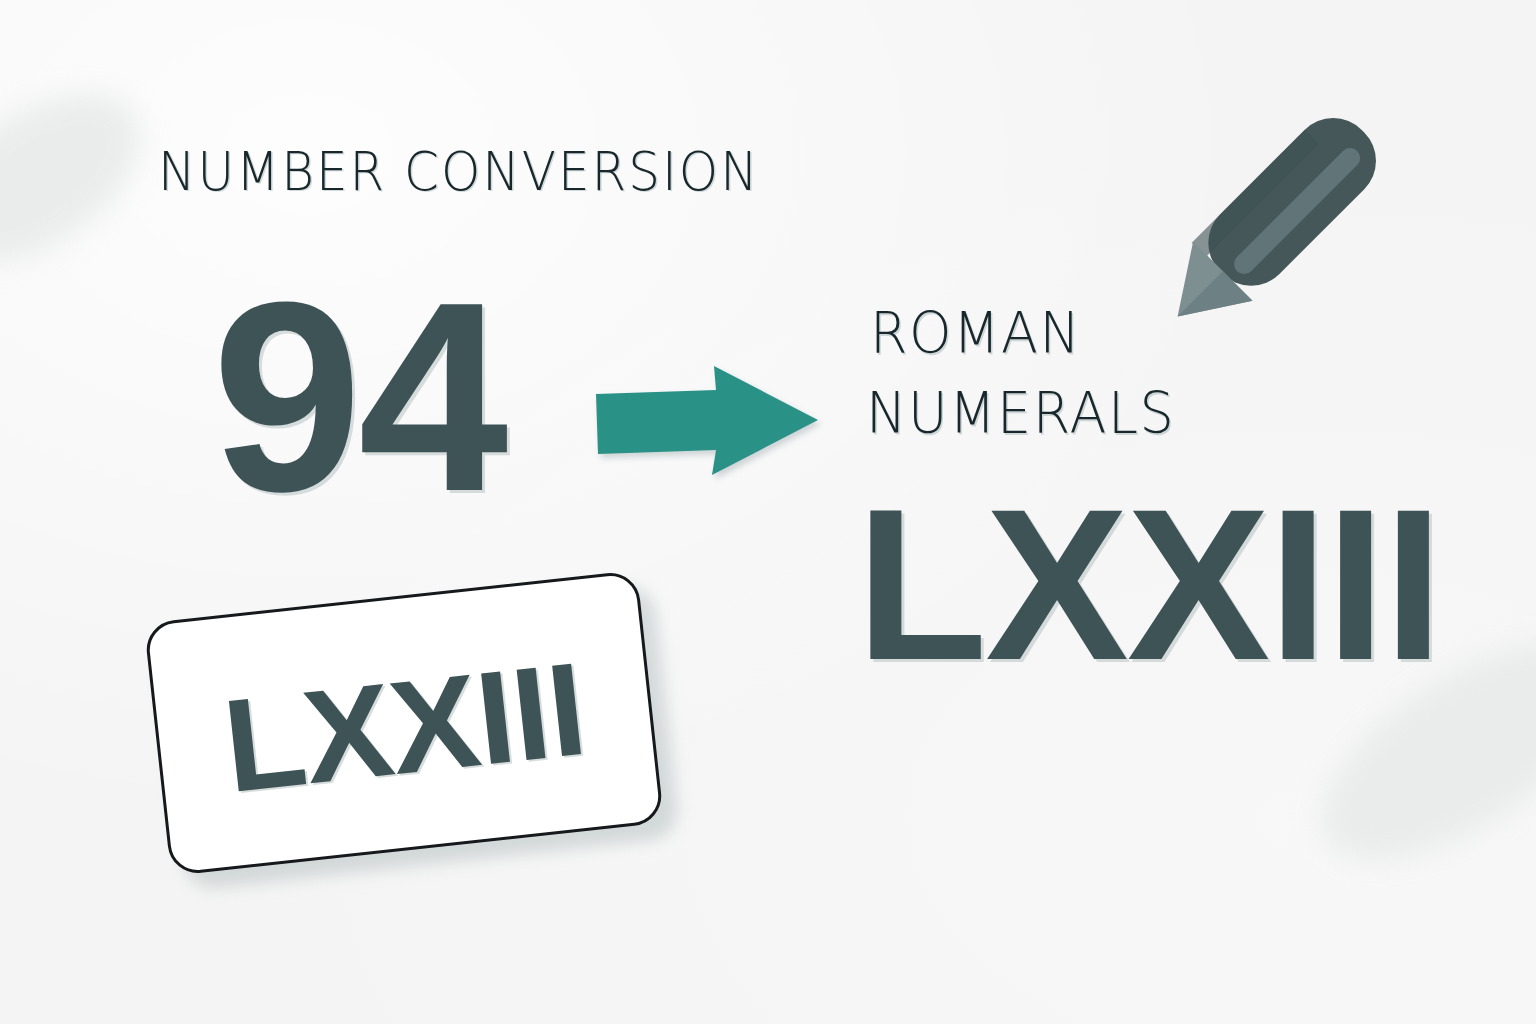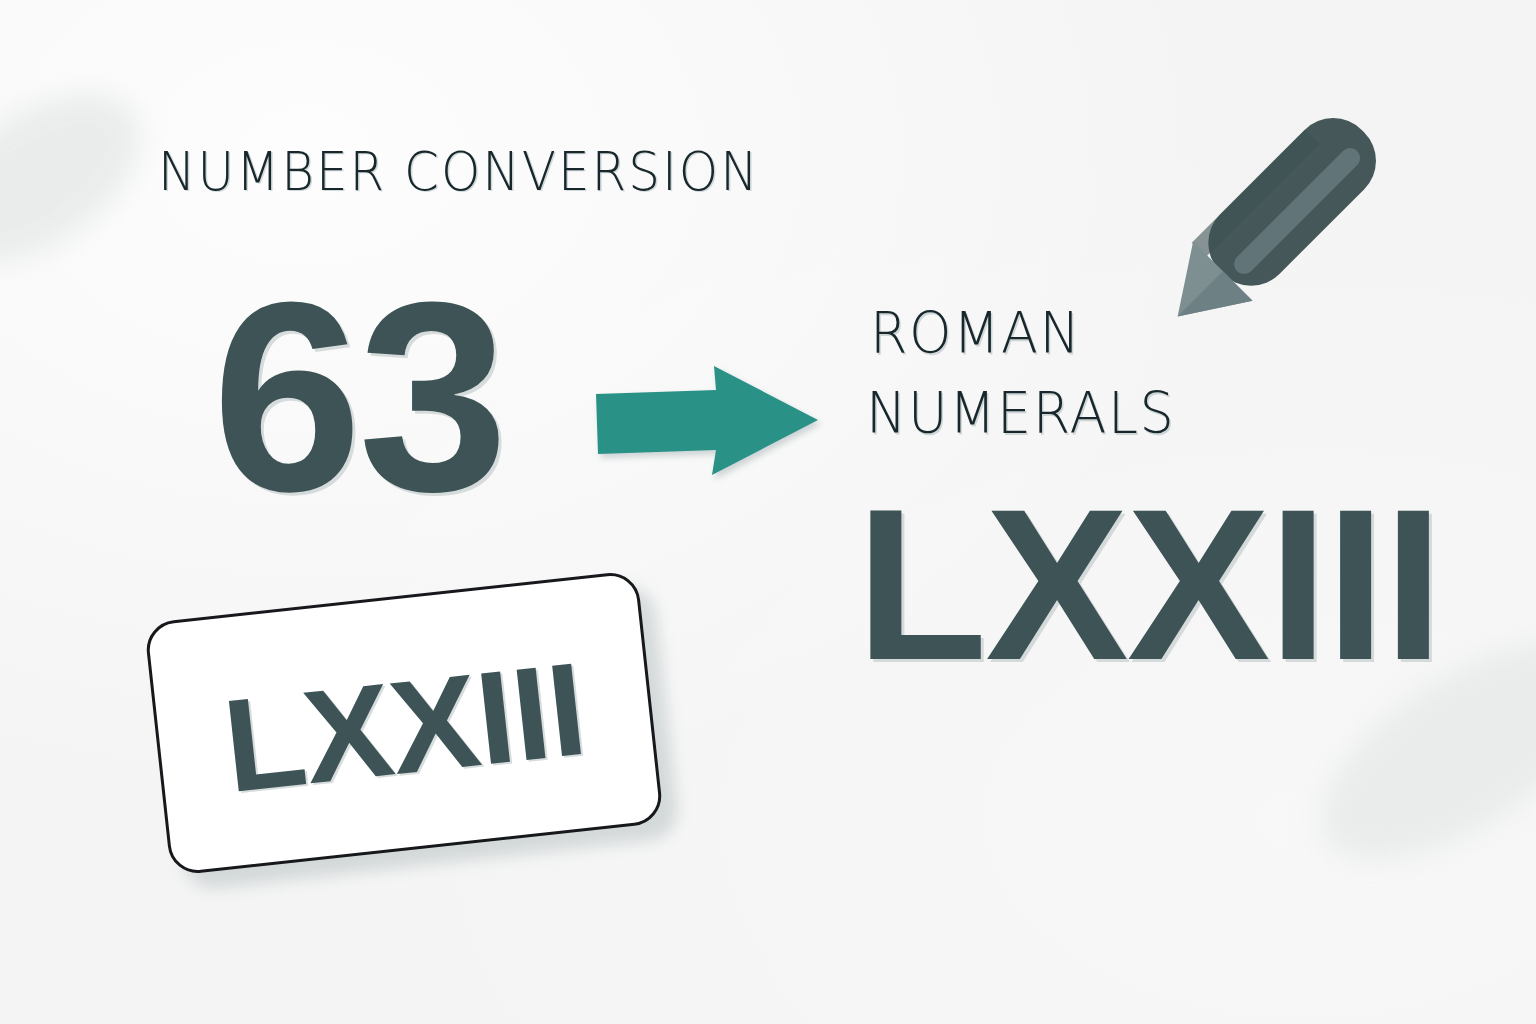--- a/index.html
+++ b/index.html
@@ -166,21 +166,21 @@
 </head>
 <body>
 
 <div id="canvas">
 
   <div class="blob blob-tl"></div>
   <div class="blob blob-br"></div>
 
   <div class="hand-title">NUMBER CONVERSION</div>
 
-  <div class="big-number">63</div>
+  <div class="big-number">94</div>
 
   <div class="arrow-wrap">
     <svg width="230" height="125" viewBox="0 0 230 125" xmlns="http://www.w3.org/2000/svg">
       <path d="M4 36 L124 32 L122 8 L226 62 L120 117 L124 92 L6 96 Z" fill="#2a9187"></path>
     </svg>
   </div>
 
   <div class="hand-label hand-label-1">ROMAN</div>
 
   <div class="hand-label hand-label-2">NUMERALS</div>

